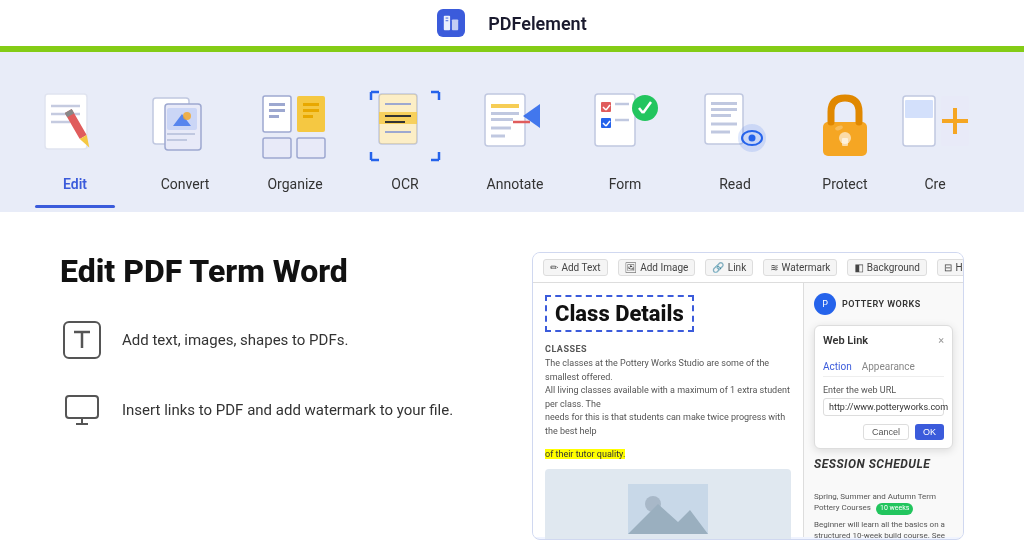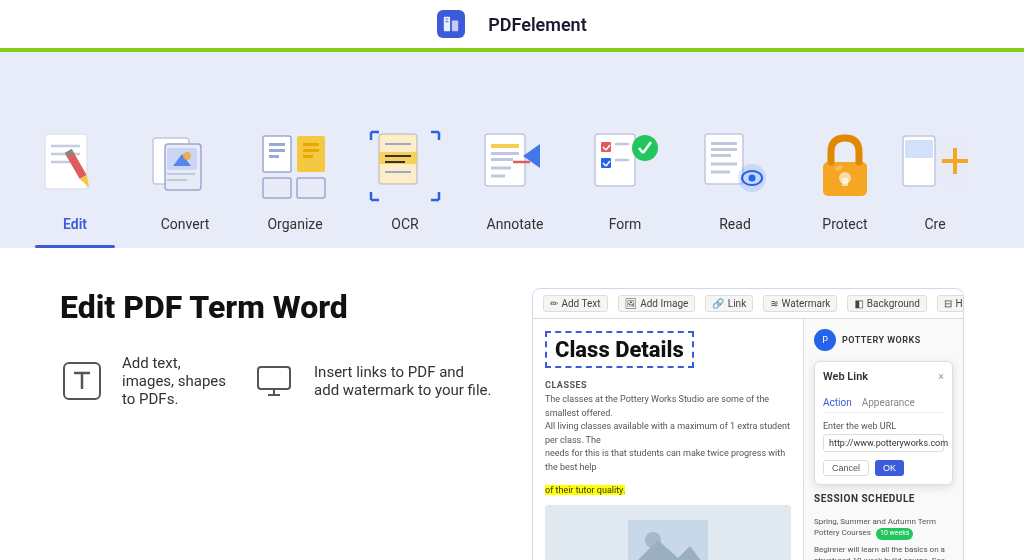--- a/index.html
+++ b/index.html
@@ -7,21 +7,21 @@
       font-family: -apple-system, BlinkMacSystemFont, 'Segoe UI', Roboto, sans-serif;
       background: #fff;
       width: 1024px;
       height: 560px;
       overflow: hidden;
     }
 
     
     .header {
       background: #fff;
-      border-bottom: 4px solid #84cc16;
+      border-bottom: 6px solid #84cc16;
       display: flex;
       align-items: center;
       justify-content: center;
       height: 52px;
       gap: 23px;
     }
     .header-logo {
       width: 28px;
       height: 28px;
       background: #3b5bdb;
@@ -38,23 +38,23 @@
     .header-title {
       font-size: 18px;
       font-weight: 600;
       color: #1a1a2e;
     }
 
     
     .toolbar {
       background: #e8ecf8;
       display: flex;
-      align-items: flex-end;
-      padding: 0 20px;
-      height: 196px;
+      align-items: flex-start;
+      padding: 16px 20px;
+      height: 160px;
       overflow: hidden;
       position: relative;
     }
     .toolbar-items {
       display: flex;
       align-items: center;
       gap: 0;
     }
     .toolbar-item {
       display: flex;
@@ -107,22 +107,22 @@
       min-width: 380px;
     }
     .main-title {
       font-size: 32px;
       font-weight: 800;
       color: #111;
       margin-bottom: 28px;
     }
     .feature-list {
       display: flex;
-      flex-direction: row;
-      gap: 16px;
+      flex-direction: column;
+      gap: 26px;
     }
     .feature-item {
       display: flex;
       align-items: center;
       gap: 18px;
     }
     .feature-icon {
       width: 44px;
       height: 44px;
       flex-shrink: 0;
@@ -292,21 +292,21 @@
       border: 1px solid #ddd;
       border-radius: 3px;
       padding: 3px 5px;
       font-size: 9px;
       color: #333;
       margin-bottom: 8px;
     }
     .web-link-actions {
       display: flex;
       gap: 6px;
-      justify-content: flex-start;
+      justify-content: flex-end;
     }
     .btn-cancel {
       font-size: 9px;
       padding: 2px 8px;
       border: 1px solid #ddd;
       border-radius: 3px;
       background: #fff;
       color: #555;
     }
     .btn-ok {
@@ -316,26 +316,27 @@
       border-radius: 3px;
       background: #3b5bdb;
       color: #fff;
     }
 
     
     .session-area {
       margin-top: 8px;
     }
     .session-label {
-      font-size: 10px;
+      font-size: 12px;
       font-weight: 700;
       color: #333;
       text-transform: uppercase;
       letter-spacing: 0.5px;
-      margin-bottom: 12px;
+      margin-bottom: 20px;
+      font-style: italic;
     }
     .session-text {
       font-size: 8px;
       color: #555;
       line-height: 1.4;
     }
     .session-badge {
       display: inline-block;
       background: #22c55e;
       color: white;

